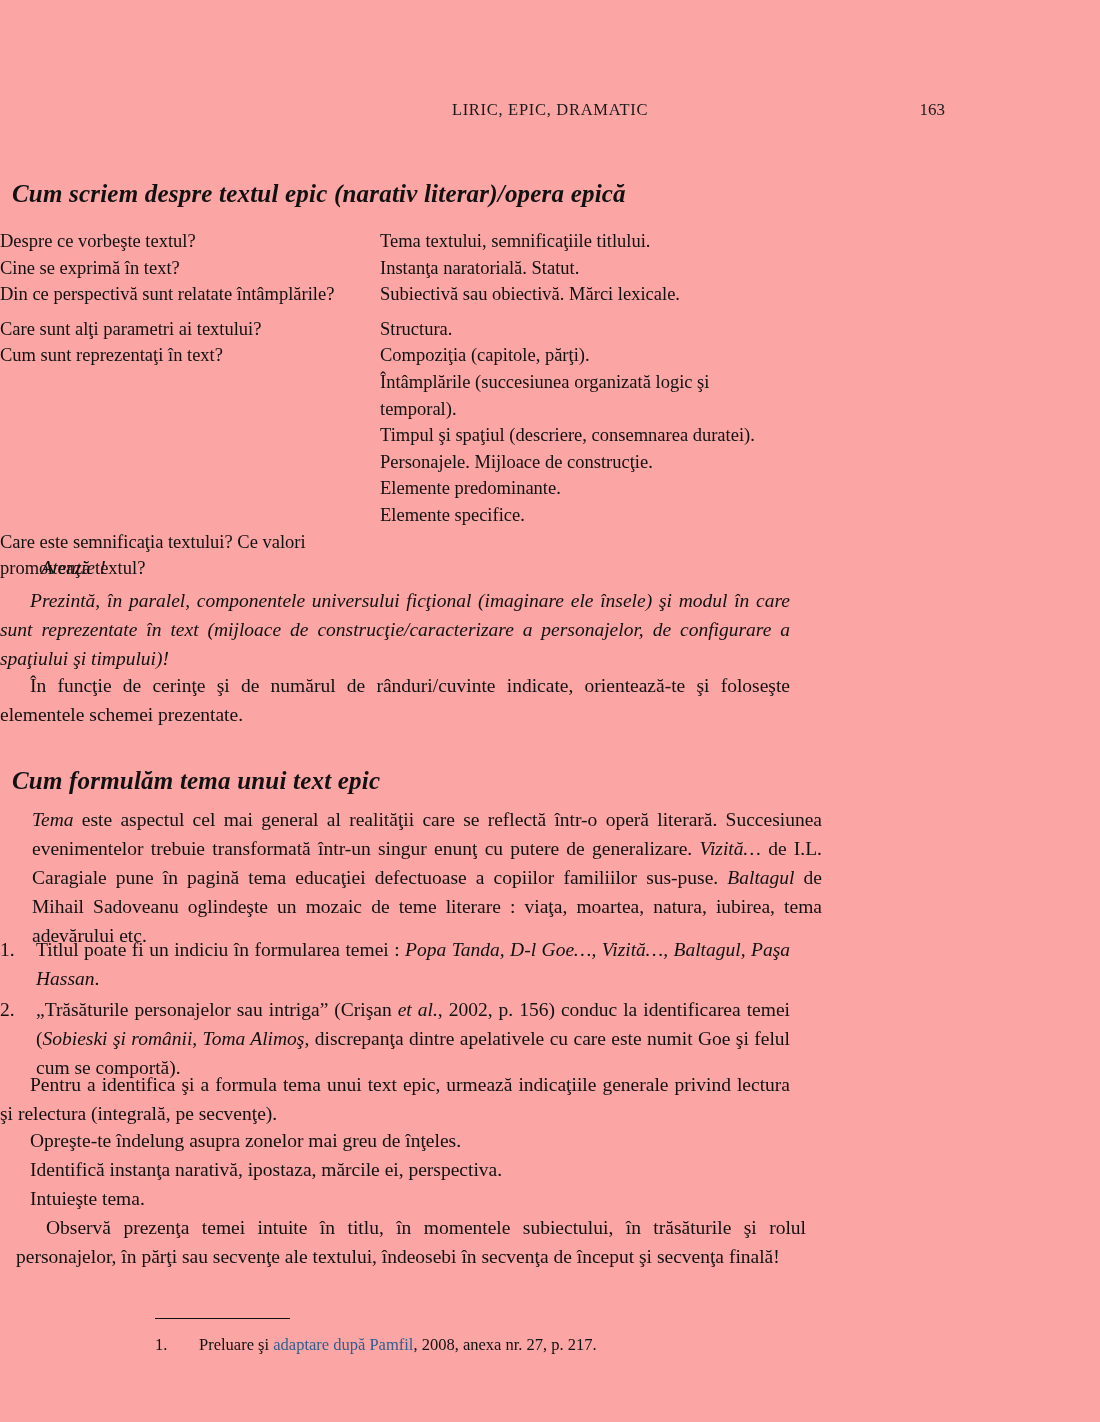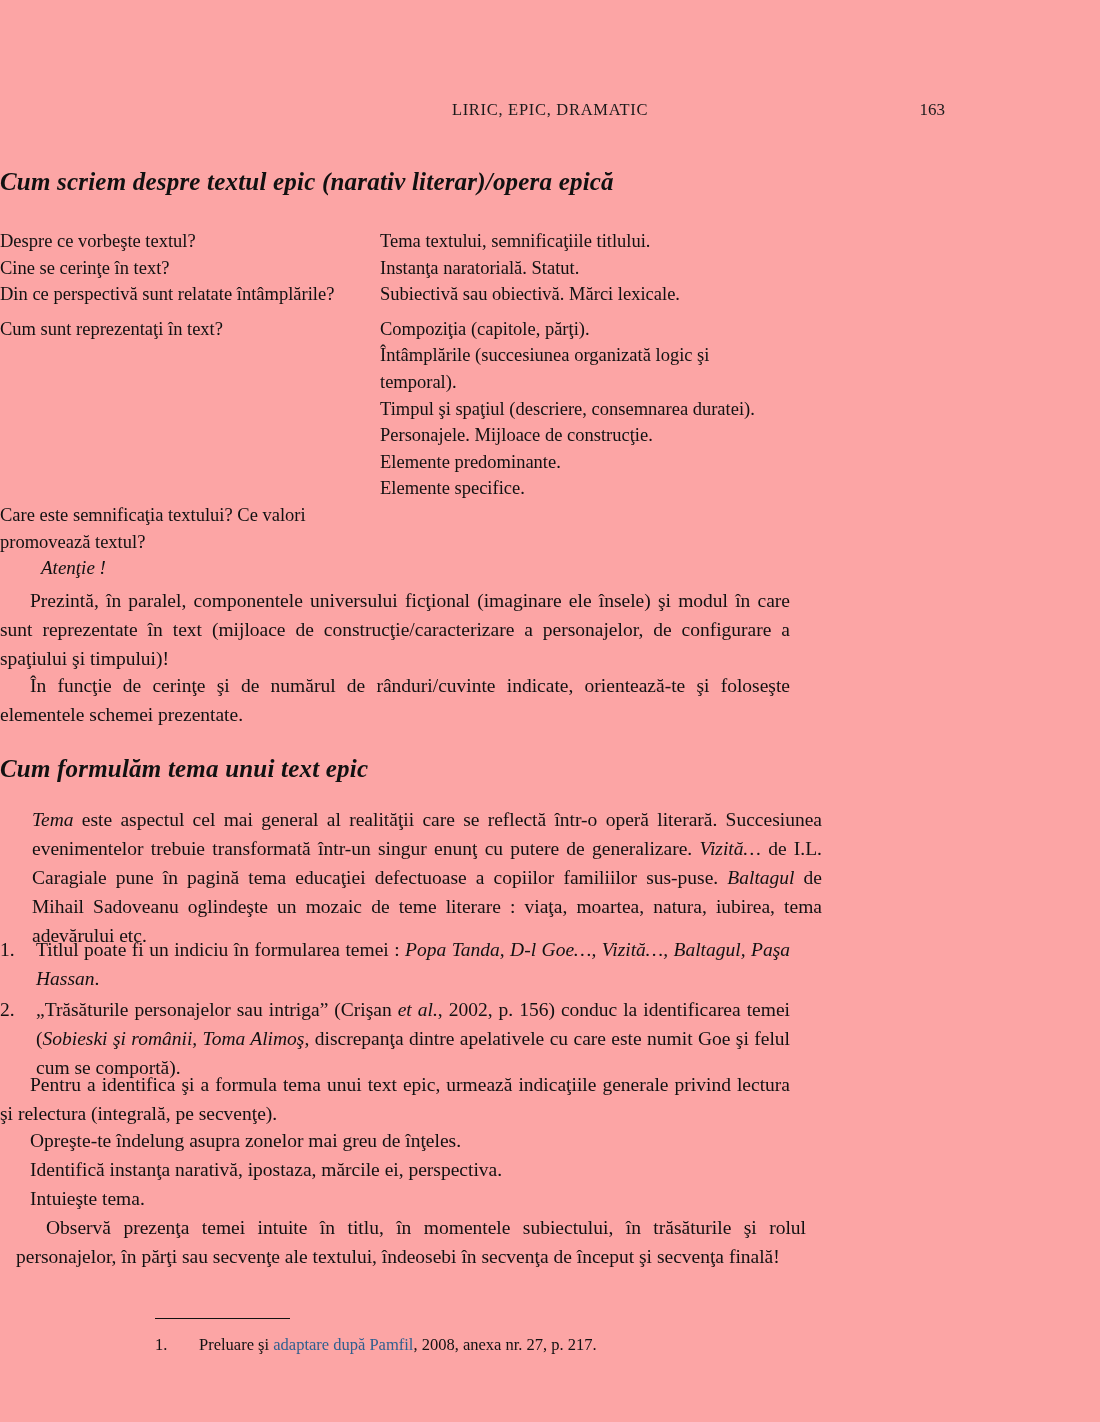--- a/index.html
+++ b/index.html
@@ -35,21 +35,21 @@
     position: absolute;
     right: 0;
     top: 0;
     font-size: 17px;
     letter-spacing: 0;
   }
   h2.sec {
     font-size: 25px;
     font-style: italic;
     font-weight: bold;
-    margin: 0;
+    margin: 12px;
     letter-spacing: 0.2px;
     text-align: right;
   }
   .sec1 { position: absolute; top: 168px; left: 0; }
   .qa {
     position: absolute;
     top: 228px;
     left: 0;
     width: 790px;
     font-size: 18.5px;
@@ -84,21 +84,21 @@
   .atentie {
     position: absolute;
     top: 557px;
     left: 0;
     width: 790px;
     font-size: 19px;
     font-style: italic;
     padding-left: 11px;
   }
   .atentie span { margin-left: 30px; }
-  .p1 { top: 586px; }
+  .p1 { top: 586px; font-style: italic; }
   .p2 { top: 671px; }
   .sec2 { position: absolute; top: 755px; left: 0; }
   .p3 { top: 805px; padding-left: 32px; }
   .list {
     position: absolute;
     left: 0;
     width: 790px;
     font-size: 19.5px;
     line-height: 29px;
     text-align: justify;
@@ -150,28 +150,32 @@
   </div>
 
   <h2 class="sec sec1">Cum scriem despre textul epic (narativ literar)/opera epică</h2>
 
   <div class="qa">
     <div class="row">
       <div class="q">Despre ce vorbeşte textul?</div>
       <div class="a">Tema textului, semnificaţiile titlului.</div>
     </div>
     <div class="row">
-      <div class="q">Cine se cerinţe în text?</div>
+      <div class="q">Cine se exprimă în text?</div>
       <div class="a">Instanţa naratorială. Statut.</div>
     </div>
     <div class="row">
       <div class="q">Din ce perspectivă sunt relatate întâmplările?</div>
       <div class="a">Subiectivă sau obiectivă. Mărci lexicale.</div>
     </div>
     <div class="gap"></div>
+    <div class="row">
+      <div class="q">Care sunt alţi parametri ai textului?</div>
+      <div class="a">Structura.</div>
+    </div>
     <div class="row">
       <div class="q">Cum sunt reprezentaţi în text?</div>
       <div class="a">Compoziţia (capitole, părţi).</div>
     </div>
     <div class="row">
       <div class="q"></div>
       <div class="a">Întâmplările (succesiunea organizată logic şi temporal).</div>
     </div>
     <div class="row">
       <div class="q"></div>

